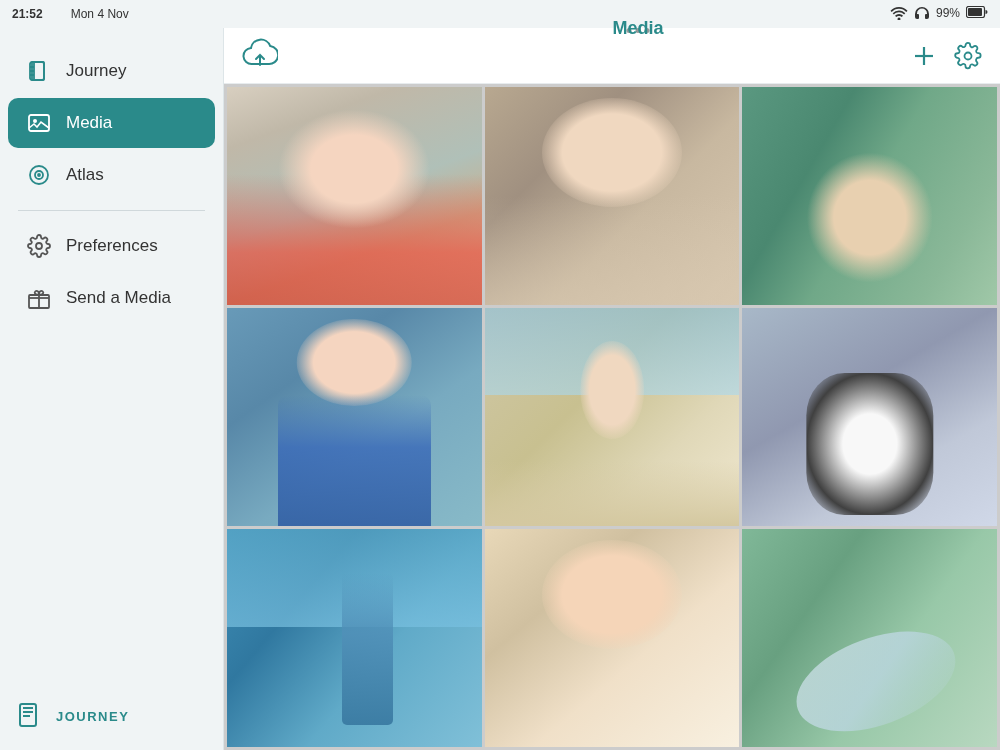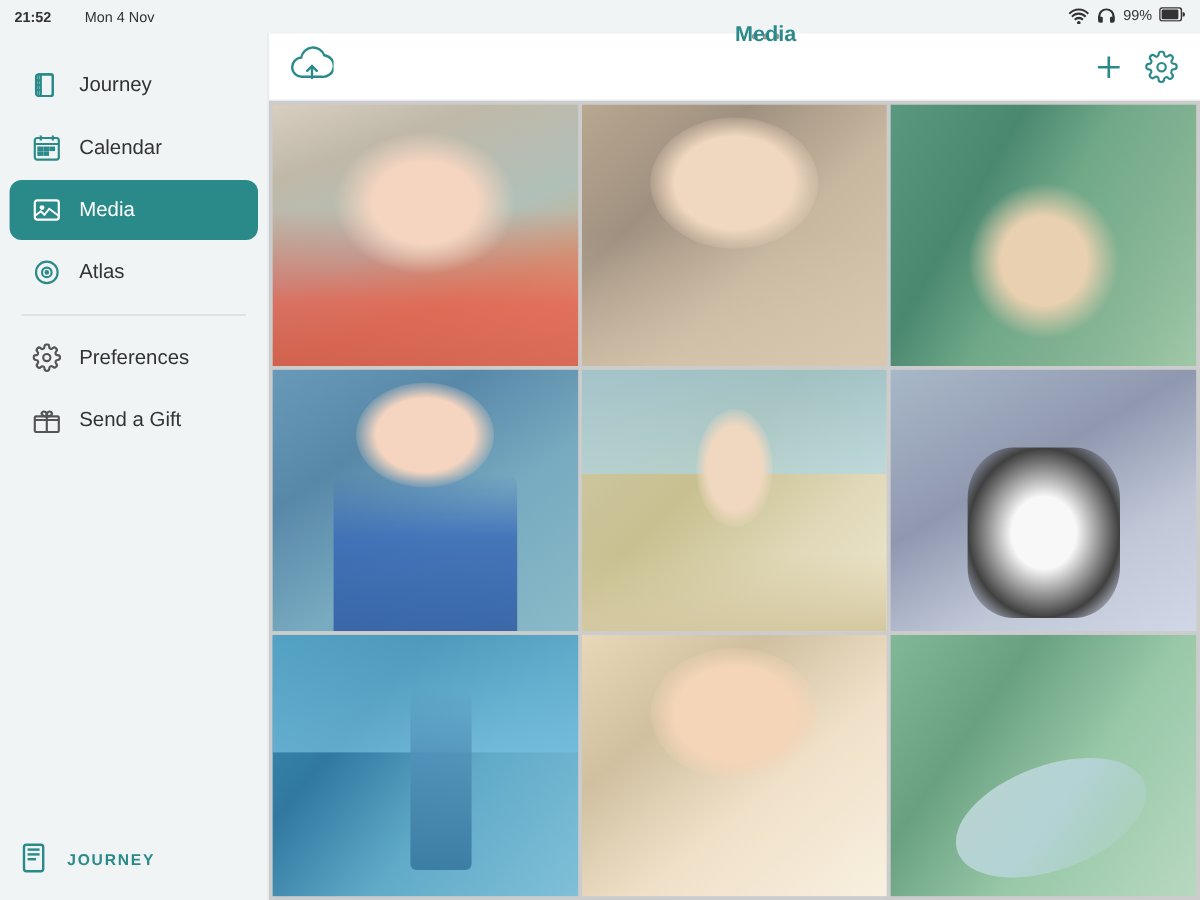--- a/index.html
+++ b/index.html
@@ -197,36 +197,20 @@
         <div class="icon">
           <svg width="24" height="24" viewBox="0 0 24 24" fill="none" stroke="#2a8a8a" stroke-width="1.8">
             <rect x="3" y="3" width="14" height="18" rx="2" ry="2"></rect>
             <path d="M7 3v18M3 8h4M3 12h4M3 16h4"></path>
             <rect x="5" y="3" width="12" height="18" rx="1" fill="none" stroke="#2a8a8a"></rect>
           </svg>
         </div>
         <span>Journey</span>
       </div>
 
-      <div class="sidebar-item">
-        <div class="icon">
-          <svg width="24" height="24" viewBox="0 0 24 24" fill="none" stroke="#2a8a8a" stroke-width="1.8">
-            <rect x="2" y="4" width="20" height="18" rx="2"></rect>
-            <line x1="2" y1="9" x2="22" y2="9"></line>
-            <line x1="7" y1="2" x2="7" y2="6"></line>
-            <line x1="17" y1="2" x2="17" y2="6"></line>
-            <rect x="5" y="12" width="3" height="2" fill="#2a8a8a"></rect>
-            <rect x="10" y="12" width="3" height="2" fill="#2a8a8a"></rect>
-            <rect x="15" y="12" width="3" height="2" fill="#2a8a8a"></rect>
-            <rect x="5" y="16" width="3" height="2" fill="#2a8a8a"></rect>
-            <rect x="10" y="16" width="3" height="2" fill="#2a8a8a"></rect>
-          </svg>
-        </div>
-        <span>Calendar</span>
-      </div>
 
       <div class="sidebar-item active">
         <div class="icon">
           <svg width="24" height="24" viewBox="0 0 24 24" fill="none" stroke="white" stroke-width="1.8">
             <rect x="2" y="4" width="20" height="16" rx="2"></rect>
             <circle cx="8" cy="10" r="2" fill="white" stroke="none"></circle>
             <path d="M2 17l5-4 3 3 4-5 8 6" stroke="white" stroke-width="1.6" fill="none"></path>
           </svg>
         </div>
         <span>Media</span>
@@ -260,21 +244,21 @@
       <div class="sidebar-item">
         <div class="icon">
           <svg width="24" height="24" viewBox="0 0 24 24" fill="none" stroke="#555" stroke-width="1.8">
             <rect x="2" y="9" width="20" height="13" rx="1"></rect>
             <path d="M2 12h20"></path>
             <path d="M12 9v13"></path>
             <path d="M12 9C12 9 9 9 8 7.5S9 4 11 5.5 12 9 12 9z"></path>
             <path d="M12 9C12 9 15 9 16 7.5S15 4 13 5.5 12 9 12 9z"></path>
           </svg>
         </div>
-        <span>Send a Gift</span>
+        <span>Send a Media</span>
       </div>
 
     </div>
 
     <div class="sidebar-footer">
       <svg width="28" height="28" viewBox="0 0 28 28" fill="#2a8a8a">
         <rect x="2" y="2" width="16" height="22" rx="2" fill="none" stroke="#2a8a8a" stroke-width="2"></rect>
         <rect x="5" y="5" width="10" height="2" fill="#2a8a8a"></rect>
         <rect x="5" y="9" width="10" height="2" fill="#2a8a8a"></rect>
         <rect x="5" y="13" width="7" height="2" fill="#2a8a8a"></rect>

